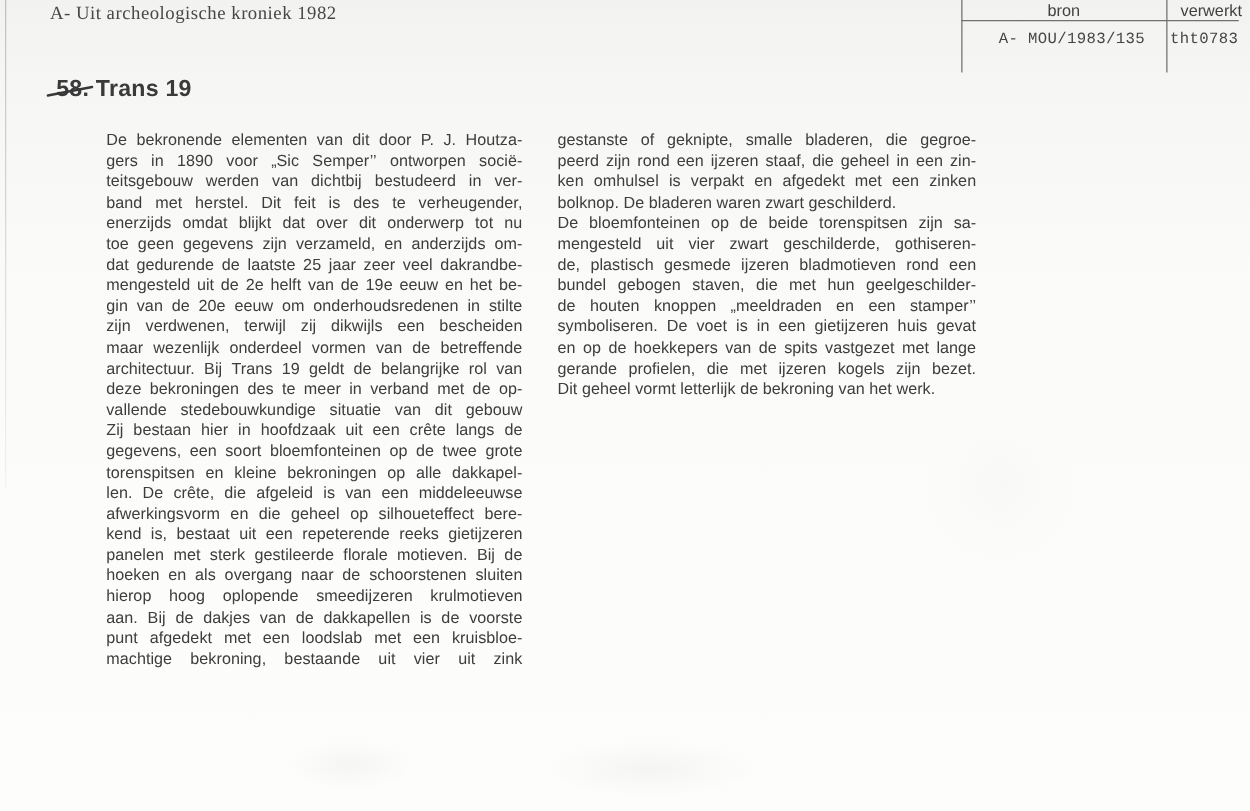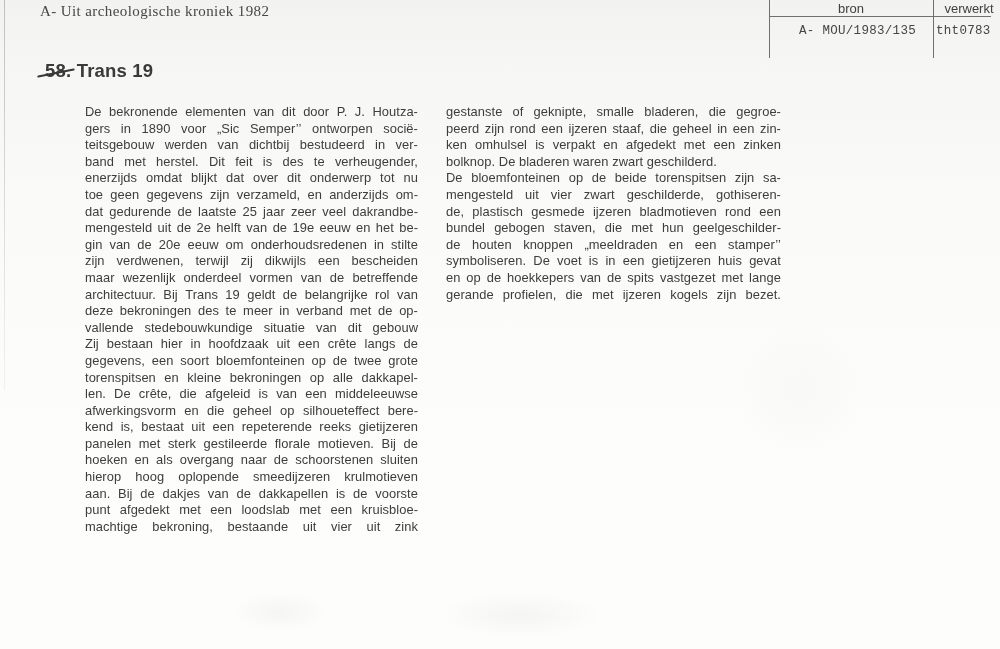--- a/index.html
+++ b/index.html
@@ -469,17 +469,18 @@
           <div class="tline just">
             <span>gerande</span>
             <span>profielen,</span>
             <span>die</span>
             <span>met</span>
             <span>ijzeren</span>
             <span>kogels</span>
             <span>zijn</span>
             <span>bezet.</span>
           </div>
+          <div class="tline">Dit geheel vormt letterlijk de bekroning van het werk.</div>
         </div>
     </div>
   </div>
 
 </div>
 
 </body></html>

